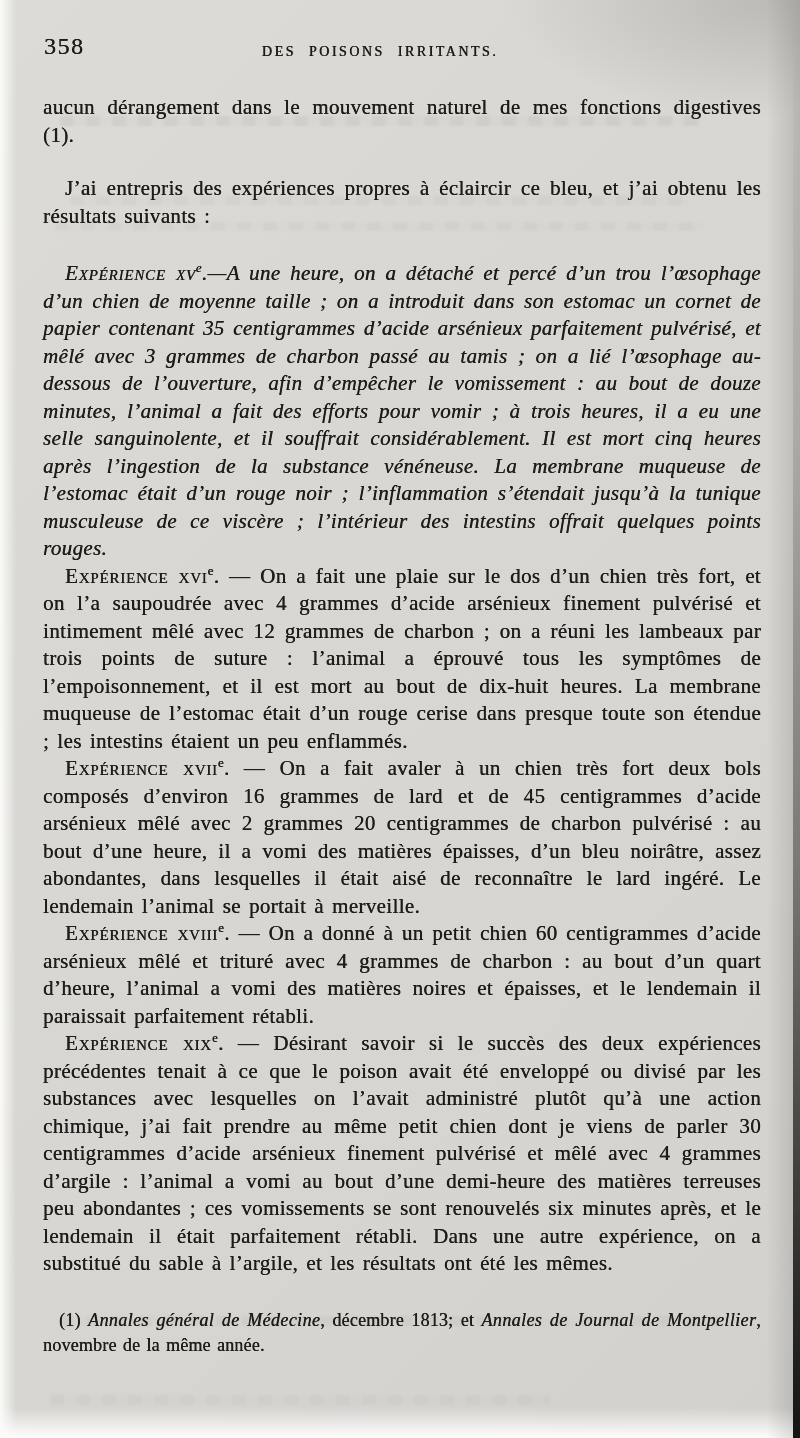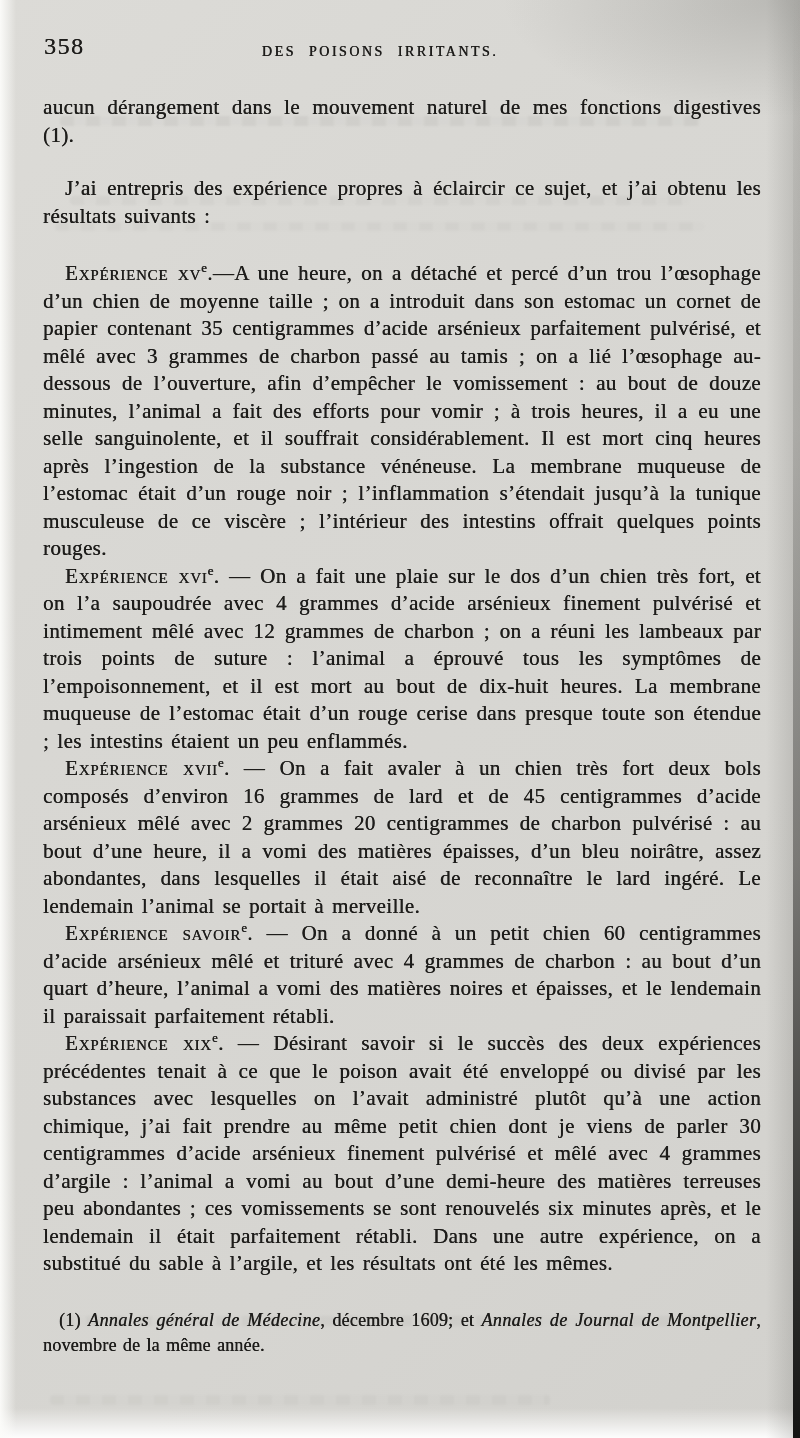--- a/index.html
+++ b/index.html
@@ -65,21 +65,21 @@
     letter-spacing: 0.35px;
     word-spacing: 2.5px;
     hyphens: auto;
     -webkit-hyphens: auto;
     text-shadow: 0.3px 0 0 currentColor;
     margin-top: 8px;
   }
   .text-block p { margin: 0; }
   .indent { text-indent: 22px; }
   .intro { margin-top: 26px !important; }
-  .first-exp { margin-top: 30px !important; }
+  .first-exp { margin-top: 30px !important; font-style: italic; }
   .sc {
     font-variant: small-caps;
     letter-spacing: 0.8px;
   }
   sup {
     font-size: 0.62em;
     line-height: 0;
     vertical-align: super;
   }
   .footnote {
@@ -116,29 +116,29 @@
   <div class="smudge smudge-3"></div>
   <div class="smudge smudge-4"></div>
   <div class="smudge smudge-5"></div>
 
   <div class="folio">358</div>
   <div class="running-head">DES POISONS IRRITANTS.</div>
 
   <div class="text-block">
     <p class="no-indent">aucun dérangement dans le mouvement naturel de mes fonctions digestives (1).</p>
 
-    <p class="indent intro">J’ai entrepris des expérience propres à éclaircir ce sujet, et j’ai obtenu les résultats suivants :</p>
+    <p class="indent intro">J’ai entrepris des expériences propres à éclaircir ce bleu, et j’ai obtenu les résultats suivants :</p>
 
     <p class="indent first-exp"><span class="sc">Expérience xv</span><sup>e</sup><span>.—A une heure, on a détaché et percé d’un trou l’œsophage d’un chien de moyenne taille ; on a introduit dans son estomac un cornet de papier contenant 35 centigrammes d’acide arsénieux parfaitement pulvérisé, et mêlé avec 3 grammes de charbon passé au tamis ; on a lié l’œsophage au-dessous de l’ouverture, afin d’empêcher le vomissement : au bout de douze minutes, l’animal a fait des efforts pour vomir ; à trois heures, il a eu une selle sanguinolente, et il souffrait considérablement. Il est mort cinq heures après l’ingestion de la substance vénéneuse. La membrane muqueuse de l’estomac était d’un rouge noir ; l’inflammation s’étendait jusqu’à la tunique musculeuse de ce viscère ; l’intérieur des intestins offrait quelques points rouges.</span></p>
 
     <p class="indent"><span class="sc">Expérience xvi</span><sup>e</sup><span>. — On a fait une plaie sur le dos d’un chien très fort, et on l’a saupoudrée avec 4 grammes d’acide arsénieux finement pulvérisé et intimement mêlé avec 12 grammes de charbon ; on a réuni les lambeaux par trois points de suture : l’animal a éprouvé tous les symptômes de l’empoisonnement, et il est mort au bout de dix-huit heures. La membrane muqueuse de l’estomac était d’un rouge cerise dans presque toute son étendue ; les intestins étaient un peu enflammés.</span></p>
 
     <p class="indent"><span class="sc">Expérience xvii</span><sup>e</sup><span>. — On a fait avaler à un chien très fort deux bols composés d’environ 16 grammes de lard et de 45 centigrammes d’acide arsénieux mêlé avec 2 grammes 20 centigrammes de charbon pulvérisé : au bout d’une heure, il a vomi des matières épaisses, d’un bleu noirâtre, assez abondantes, dans lesquelles il était aisé de reconnaître le lard ingéré. Le lendemain l’animal se portait à merveille.</span></p>
 
-    <p class="indent"><span class="sc">Expérience savoir</span><sup>e</sup><span>. — On a donné à un petit chien 60 centigrammes d’acide arsénieux mêlé et trituré avec 4 grammes de charbon : au bout d’un quart d’heure, l’animal a vomi des matières noires et épaisses, et le lendemain il paraissait parfaitement rétabli.</span></p>
+    <p class="indent"><span class="sc">Expérience xviii</span><sup>e</sup><span>. — On a donné à un petit chien 60 centigrammes d’acide arsénieux mêlé et trituré avec 4 grammes de charbon : au bout d’un quart d’heure, l’animal a vomi des matières noires et épaisses, et le lendemain il paraissait parfaitement rétabli.</span></p>
 
     <p class="indent"><span class="sc">Expérience xix</span><sup>e</sup><span>. — Désirant savoir si le succès des deux expériences précédentes tenait à ce que le poison avait été enveloppé ou divisé par les substances avec lesquelles on l’avait administré plutôt qu’à une action chimique, j’ai fait prendre au même petit chien dont je viens de parler 30 centigrammes d’acide arsénieux finement pulvérisé et mêlé avec 4 grammes d’argile : l’animal a vomi au bout d’une demi-heure des matières terreuses peu abondantes ; ces vomissements se sont renouvelés six minutes après, et le lendemain il était parfaitement rétabli. Dans une autre expérience, on a substitué du sable à l’argile, et les résultats ont été les mêmes.</span></p>
 
-    <div class="footnote"><span>(1) </span><i>Annales général de Médecine</i><span>, décembre 1609; et </span><i>Annales de Journal de Montpellier</i><span>, novembre de la même année.</span></div>
+    <div class="footnote"><span>(1) </span><i>Annales général de Médecine</i><span>, décembre 1813; et </span><i>Annales de Journal de Montpellier</i><span>, novembre de la même année.</span></div>
   </div>
 
   <div class="spine-edge"></div>
 </div>
 
 </body></html>

